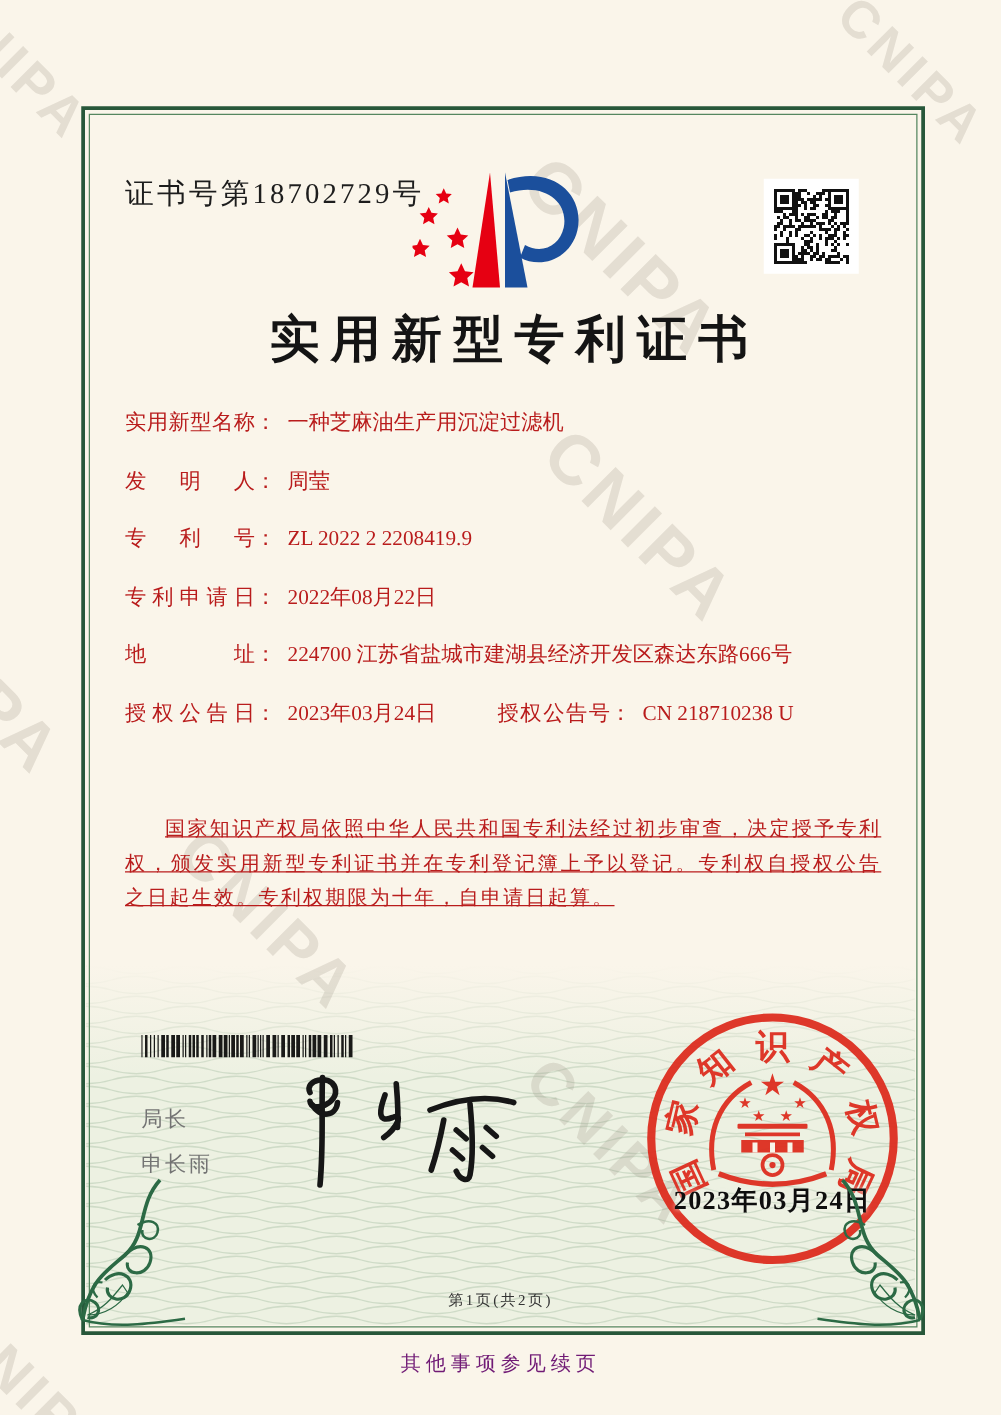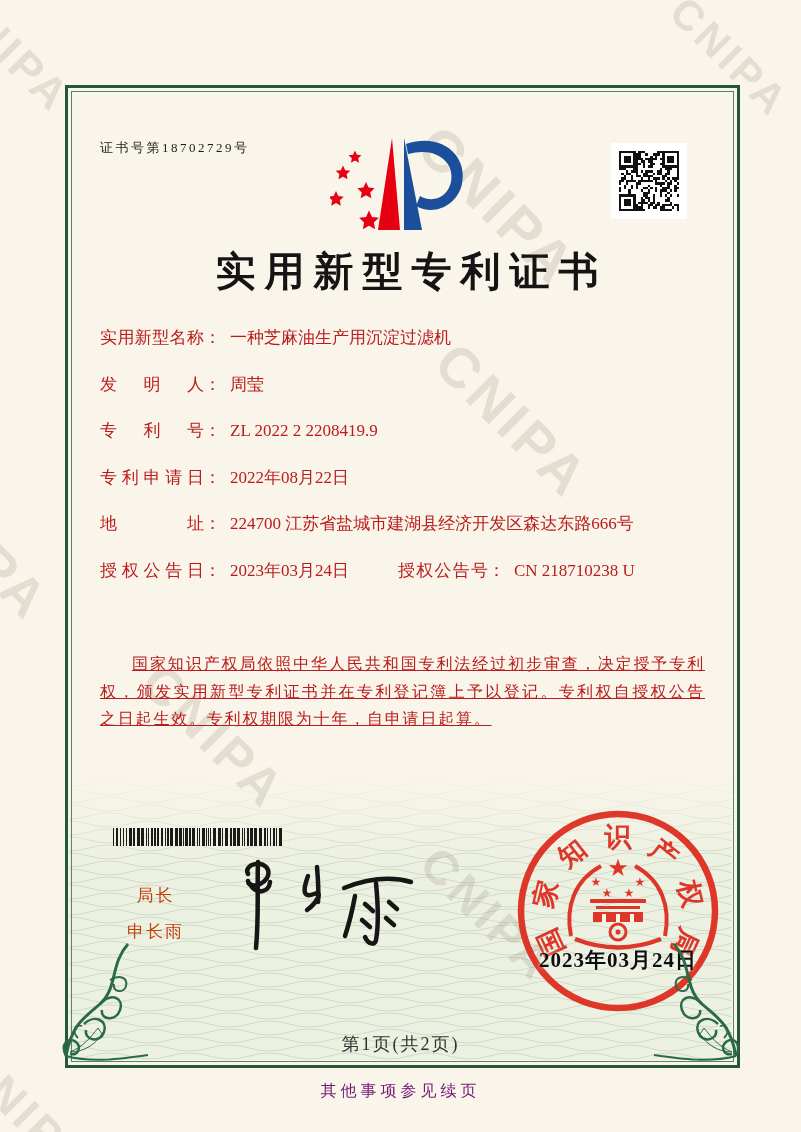--- a/index.html
+++ b/index.html
@@ -22,55 +22,55 @@
   .band svg path{fill:none;stroke:#c7d6c0;stroke-width:1;opacity:.8;}
   .band-fade{position:absolute;left:0;top:0;width:100%;height:90px;
              background:linear-gradient(180deg,#faf5ea 0%,rgba(250,245,234,0) 100%);}
 
   .ornament{position:absolute;z-index:6;}
   .ornament svg path{stroke:#2c6a45;fill:none;}
   .orn-br{transform:scaleX(-1);}
 
   .content{position:absolute;left:0;top:0;width:801px;height:1132px;z-index:5;}
 
-  .cert-no{position:absolute;left:100px;top:139px;font-size:13px;letter-spacing:2.5px;color:#1d1d1d;}
+  .cert-no{position:absolute;left:100px;top:139px;font-size:23px;letter-spacing:2.5px;color:#1d1d1d;}
 
   .logo{position:absolute;left:330px;top:130px;}
   .qr{position:absolute;left:611px;top:143px;width:70px;height:70px;background:#fff;padding:3px;}
 
   .title{position:absolute;left:0;top:244px;width:801px;text-align:center;
          font-size:40px;font-weight:bold;letter-spacing:9px;color:#141414;padding-left:11px;}
 
   .fields{position:absolute;left:100px;top:326px;width:610px;}
   .f-row{position:relative;height:28px;margin-bottom:18.5px;font-size:17px;color:#b91c1c;white-space:nowrap;}
   .f-label{display:inline-block;width:104px;text-align:justify;text-align-last:justify;}
   .f-colon{display:inline-block;margin-right:9px;}
   .pair2{position:absolute;left:298px;top:0;}
   .pair2 .f-label{width:90px;}
 
   .body-text{position:absolute;left:100px;top:650px;width:605px;font-size:16px;
              line-height:27.5px;letter-spacing:1.8px;color:#b91c1c;text-align:justify;text-decoration:underline;}
   .body-text p{margin:0 0 5px 0;text-indent:2em;}
 
   .barcode{position:absolute;left:113px;top:828px;}
 
-  .signer{position:absolute;left:127px;top:884px;font-family:"Liberation Sans","DejaVu Sans",sans-serif;
-          font-size:17px;font-weight:500;color:#c2410c;text-align:center;}
+  .signer{position:absolute;left:113px;top:884px;font-family:"Liberation Sans","DejaVu Sans",sans-serif;
+          font-size:17px;font-weight:500;color:#737373;}
   .signer div{margin-bottom:13px;letter-spacing:2px;}
   .signature{position:absolute;left:224px;top:852px;}
   .signature path{fill:none;stroke:#161616;stroke-width:4.5;stroke-linecap:round;}
 
   .seal{position:absolute;left:513px;top:806px;width:210px;height:210px;opacity:.93;}
   .seal-ch{font-size:27px;font-weight:bold;fill:#dd2a1c;text-anchor:middle;dominant-baseline:central;}
   .seal-date{position:absolute;left:513px;top:946px;width:210px;text-align:center;
              font-size:21px;font-weight:bold;color:#0e0e0e;letter-spacing:1px;z-index:7;
              text-shadow:0 0 4px rgba(245,245,238,.9);}
 
   .page-num{position:absolute;left:0;top:1032px;width:801px;text-align:center;
-            font-size:18px;letter-spacing:2px;color:#333;}
+            font-size:12px;letter-spacing:2px;color:#333;}
   .continuation{position:absolute;left:0;top:1081px;width:801px;text-align:center;
                 font-size:16px;letter-spacing:4px;color:#701a75;}
 </style>
 </head>
 <body>
 
 <div class="page">
 
   <div class="wm" style="left:-28px;top:-22px;font-size:44px;">CNIPA</div>
   <div class="wm" style="left:694px;top:-12px;font-size:42px;">CNIPA</div>

